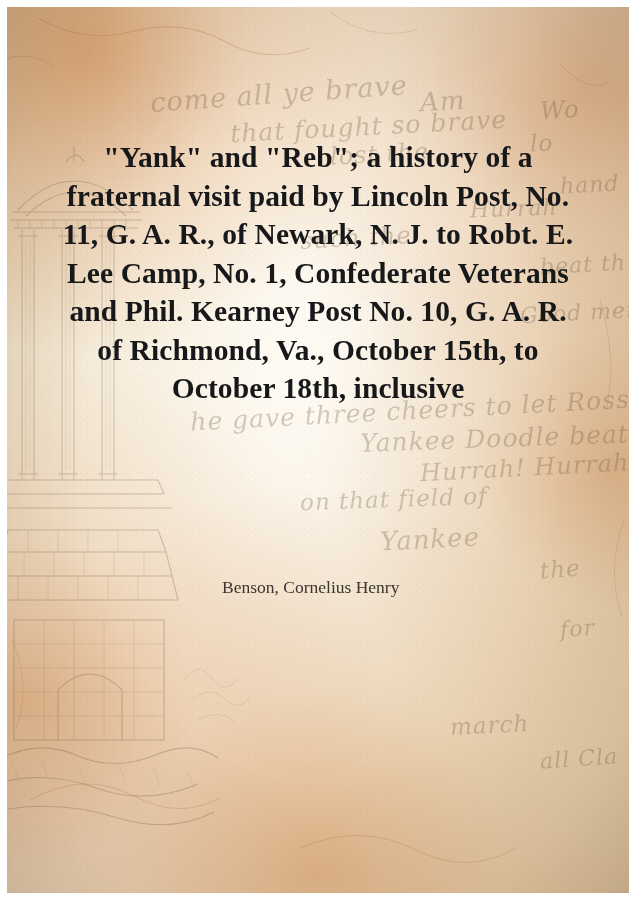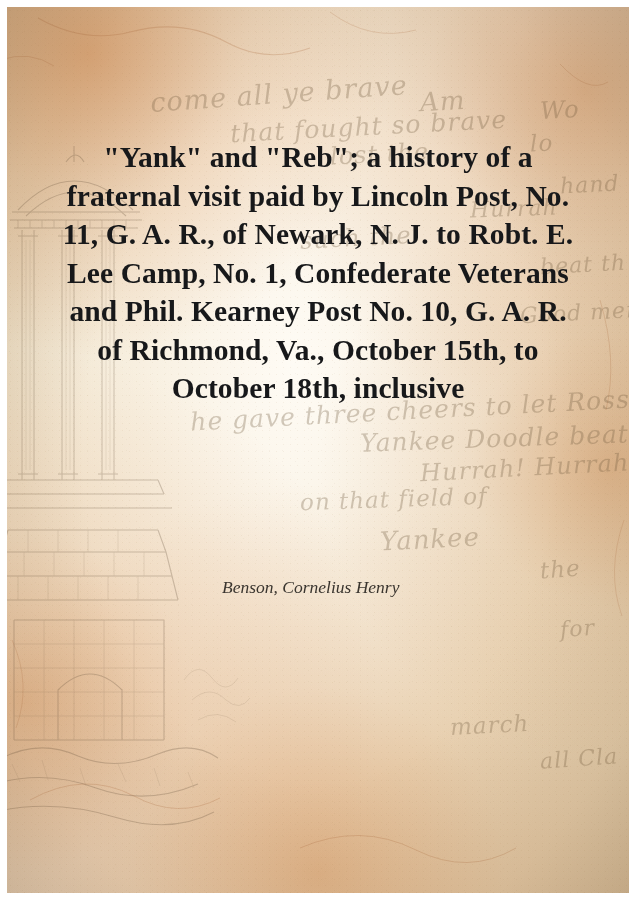--- a/index.html
+++ b/index.html
@@ -122,21 +122,20 @@
     letter-spacing: 0.1px;
     text-rendering: optimizeLegibility;
   }
 
   .author-block {
     position: absolute;
     left: 222px;
     top: 576px;
     width: 360px;
     text-align: left;
-    font-style: italic;
   }
   .author {
     margin: 0;
     font-family: "Liberation Serif", serif;
     font-size: 17.5px;
     line-height: 22px;
     color: #3a352f;
     font-weight: 400;
   }
 </style>

